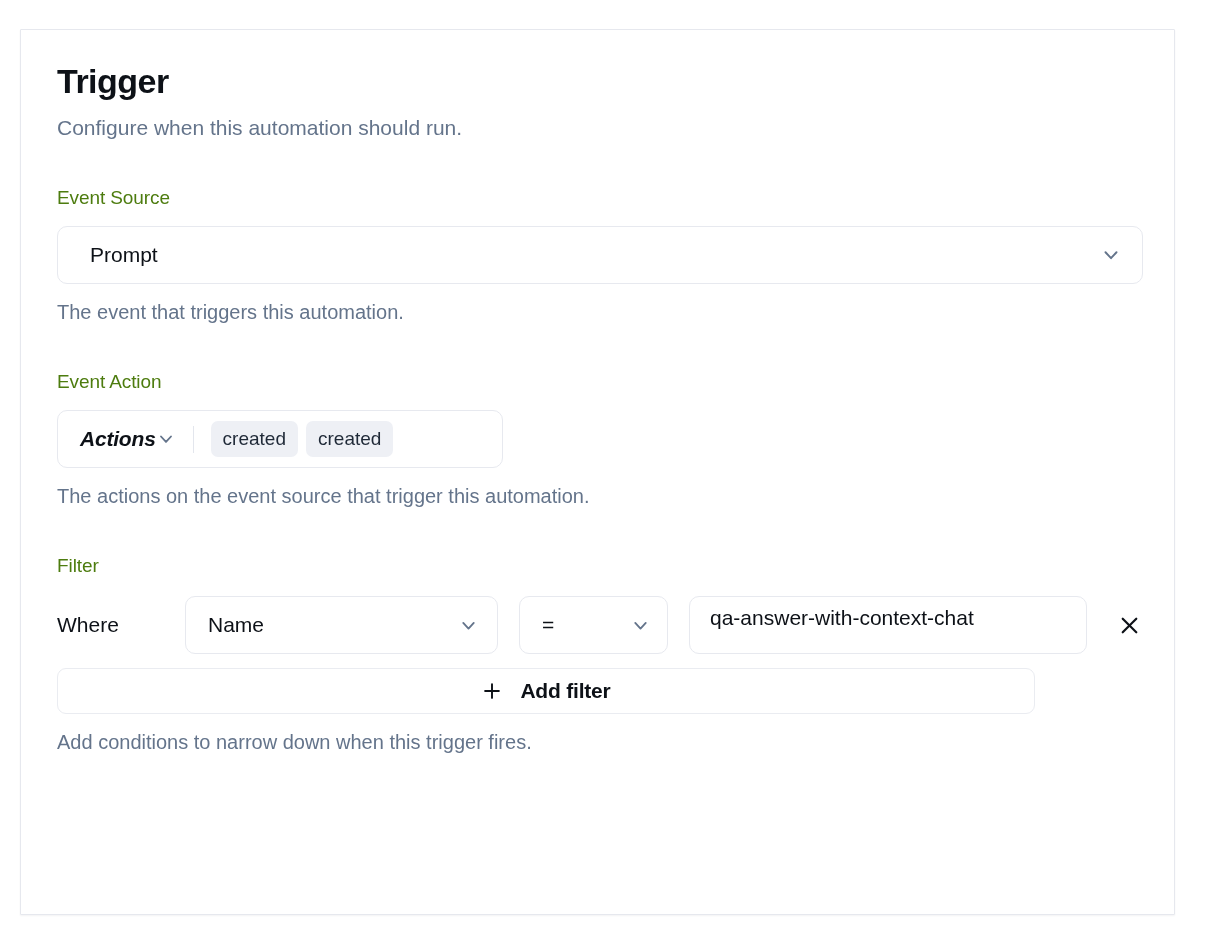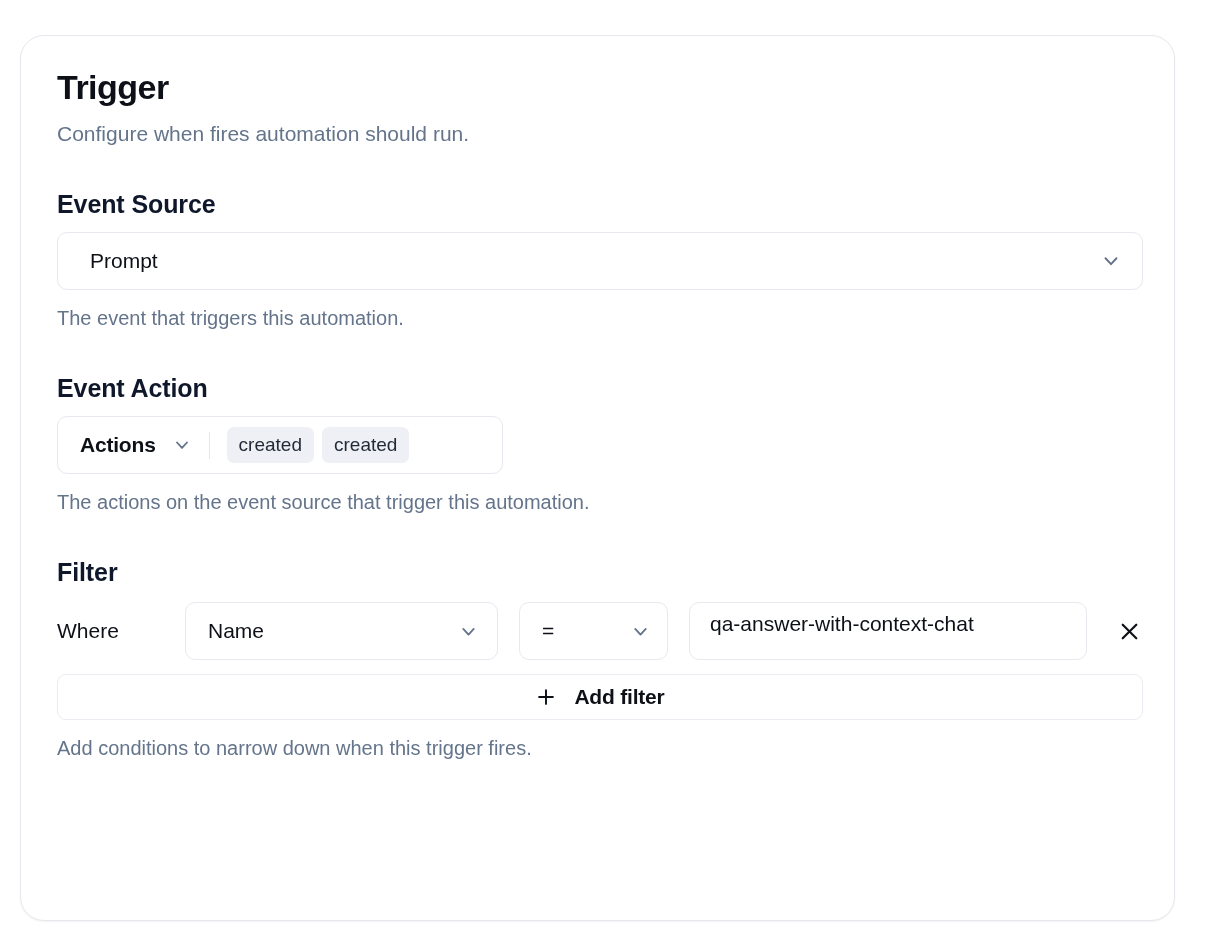--- a/index.html
+++ b/index.html
@@ -15,26 +15,26 @@
     width: 1214px;
     height: 944px;
     background: #ffffff;
     overflow: hidden;
   }
 
   
   .card {
     position: absolute;
     left: 20px;
-    top: 35px;
+    top: 29px;
     width: 1155px;
     height: 886px;
     background: #ffffff;
     border: 1px solid #e6e8ee;
-    border-radius: 24px;
+    border-radius: 1px;
     box-shadow: 0 1px 2px rgba(16, 24, 40, 0.05);
     padding: 30px 35px 0 36px;
   }
 
   
   .card-title {
     margin: 0;
     font-size: 34px;
     line-height: 42px;
     font-weight: 700;
@@ -45,24 +45,24 @@
     margin: 13px 0 0 0;
     font-size: 21px;
     line-height: 26px;
     font-weight: 400;
     color: #64748b;
   }
 
   
   .field { margin-top: 45px; }
   .field-label {
-    font-size: 25px;
+    font-size: 19px;
     line-height: 24px;
-    font-weight: 700;
-    color: #0f172a;
+    font-weight: 400;
+    color: #4d7c0f;
     letter-spacing: -0.1px;
   }
   .field-help {
     margin-top: 16px;
     font-size: 20px;
     line-height: 25px;
     font-weight: 400;
     color: #64748b;
   }
 
@@ -102,22 +102,22 @@
     border: 1px solid #e7e9ef;
     border-radius: 10px;
     display: flex;
     align-items: center;
     padding: 0 14px 0 22px;
     gap: 0;
   }
   .multiselect-trigger {
     display: flex;
     align-items: center;
-    gap: 16px;
-    cursor: pointer;
+    cursor: pointer;
+    font-style: italic;
   }
   .multiselect-label {
     font-size: 21px;
     font-weight: 700;
     color: #0d1117;
     letter-spacing: -0.2px;
   }
   .vdivider {
     width: 1px;
     height: 27px;
@@ -198,21 +198,21 @@
     border: none;
     cursor: pointer;
     flex: none;
     padding: 0;
   }
 
   
   .add-filter {
     margin-top: 14px;
     height: 46px;
-    width: 1086px;
+    width: 978px;
     background: #ffffff;
     border: 1px solid #eaecf1;
     border-radius: 9px;
     display: flex;
     align-items: center;
     justify-content: center;
     gap: 17px;
     cursor: pointer;
     font-family: inherit;
   }
@@ -225,21 +225,21 @@
   .plus-icon { display: inline-flex; align-items: center; justify-content: center; }
 </style>
 </head>
 <body>
 
 <div class="screen">
 
   <div class="card">
 
     <h1 class="card-title">Trigger</h1>
-    <p class="card-subtitle">Configure when fires automation should run.</p>
+    <p class="card-subtitle">Configure when this automation should run.</p>
 
     <div class="field">
       <div class="field-label">Event Source</div>
 
       <div class="select-control">
         <span class="select-value">Prompt</span>
         <span class="chevron">
           <svg width="22" height="22" viewBox="0 0 24 24" fill="none" stroke="#64748b" stroke-width="2.1" stroke-linecap="round" stroke-linejoin="round">
             <polyline points="6 9 12 15.5 18 9"></polyline>
           </svg>

